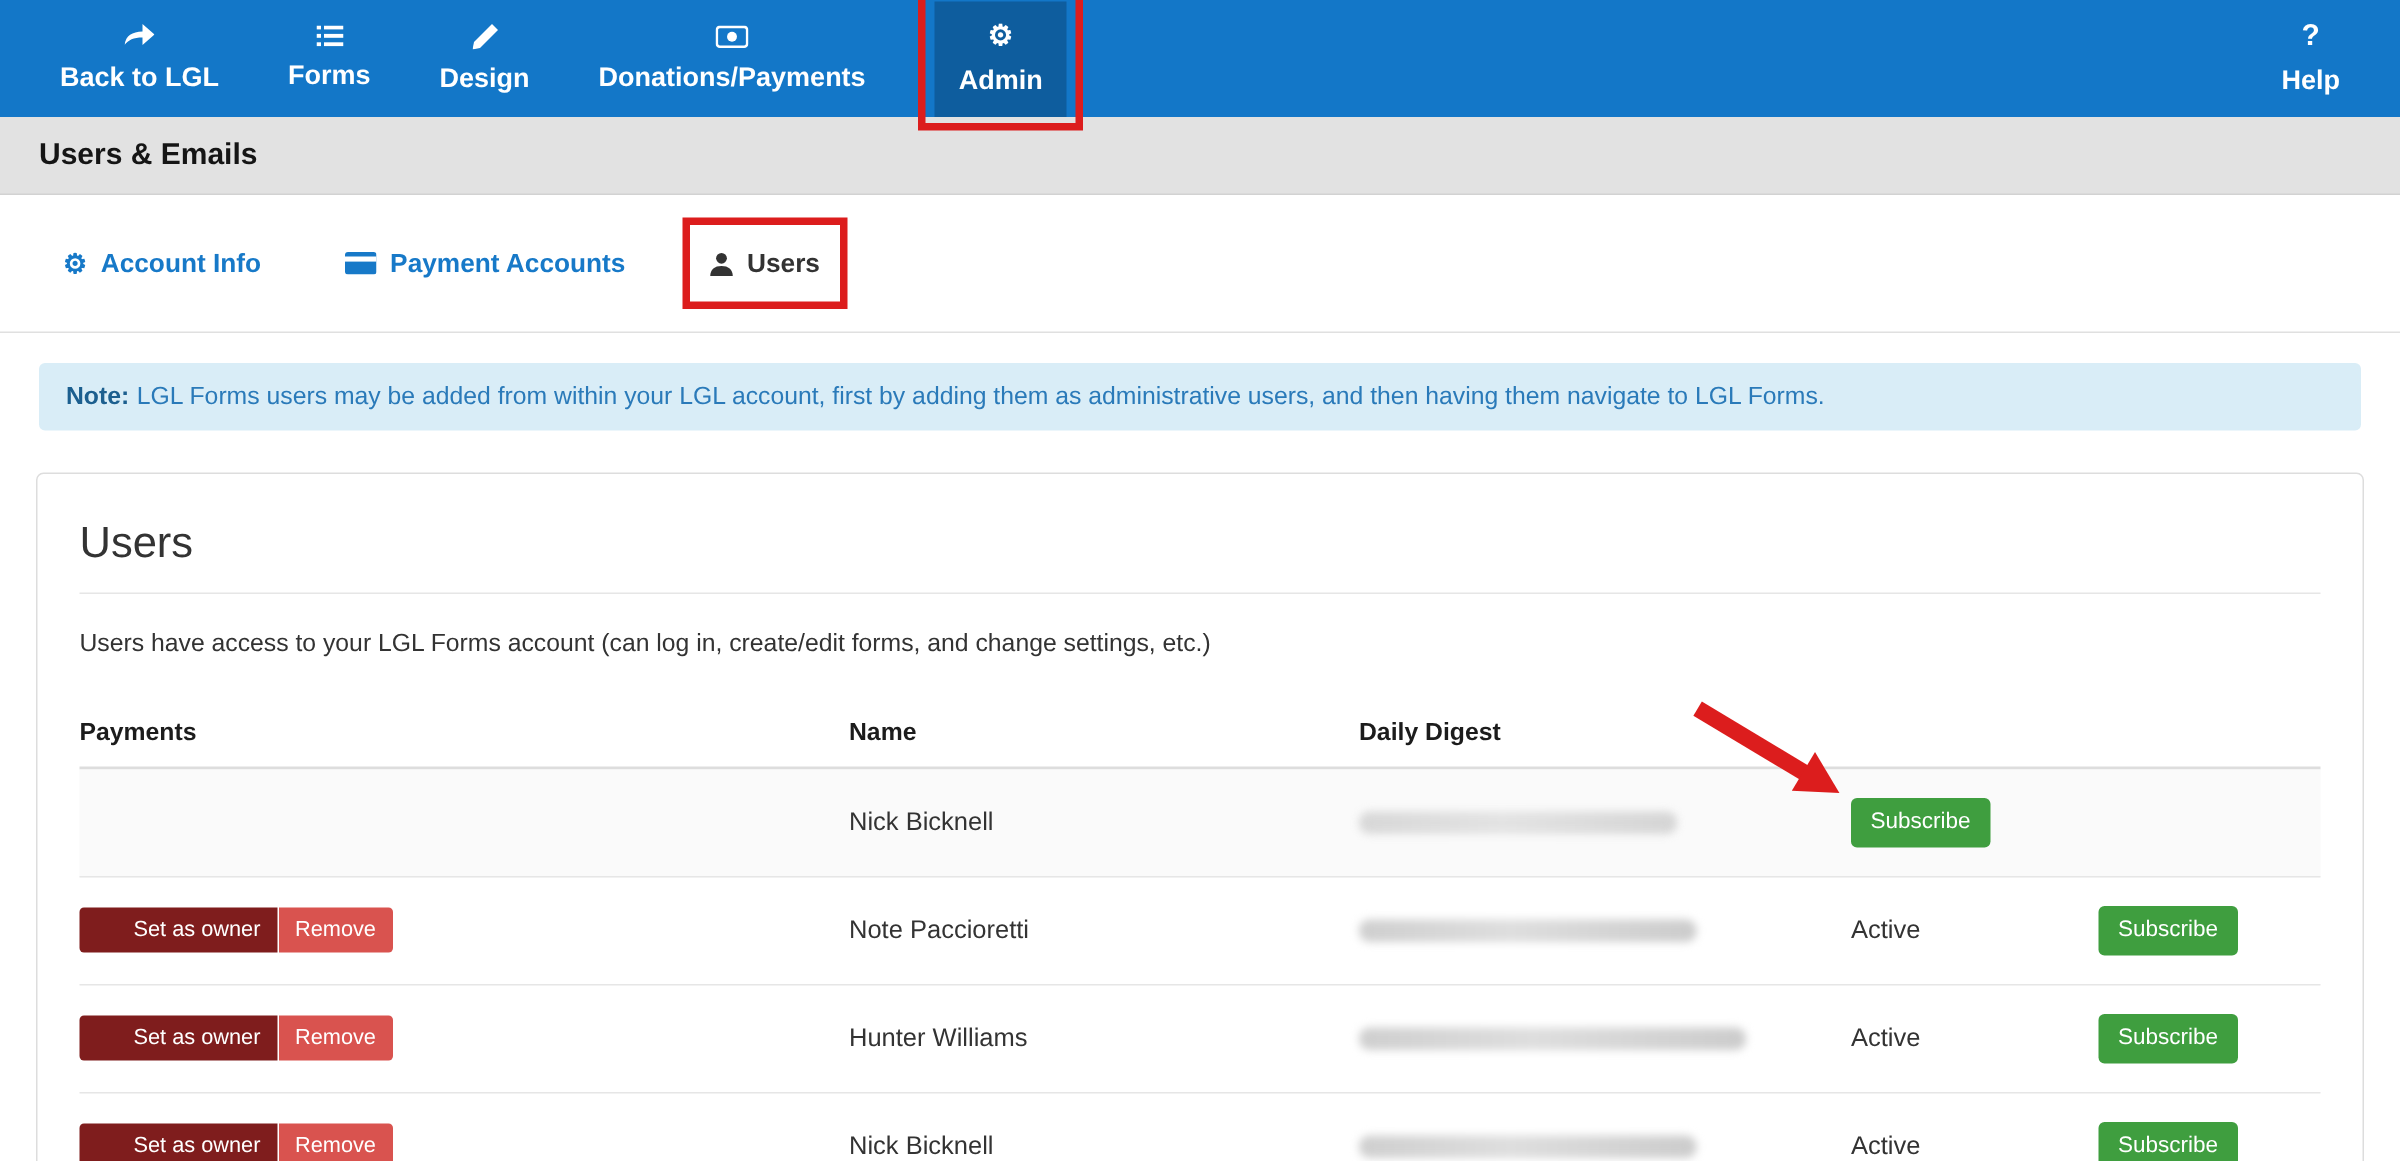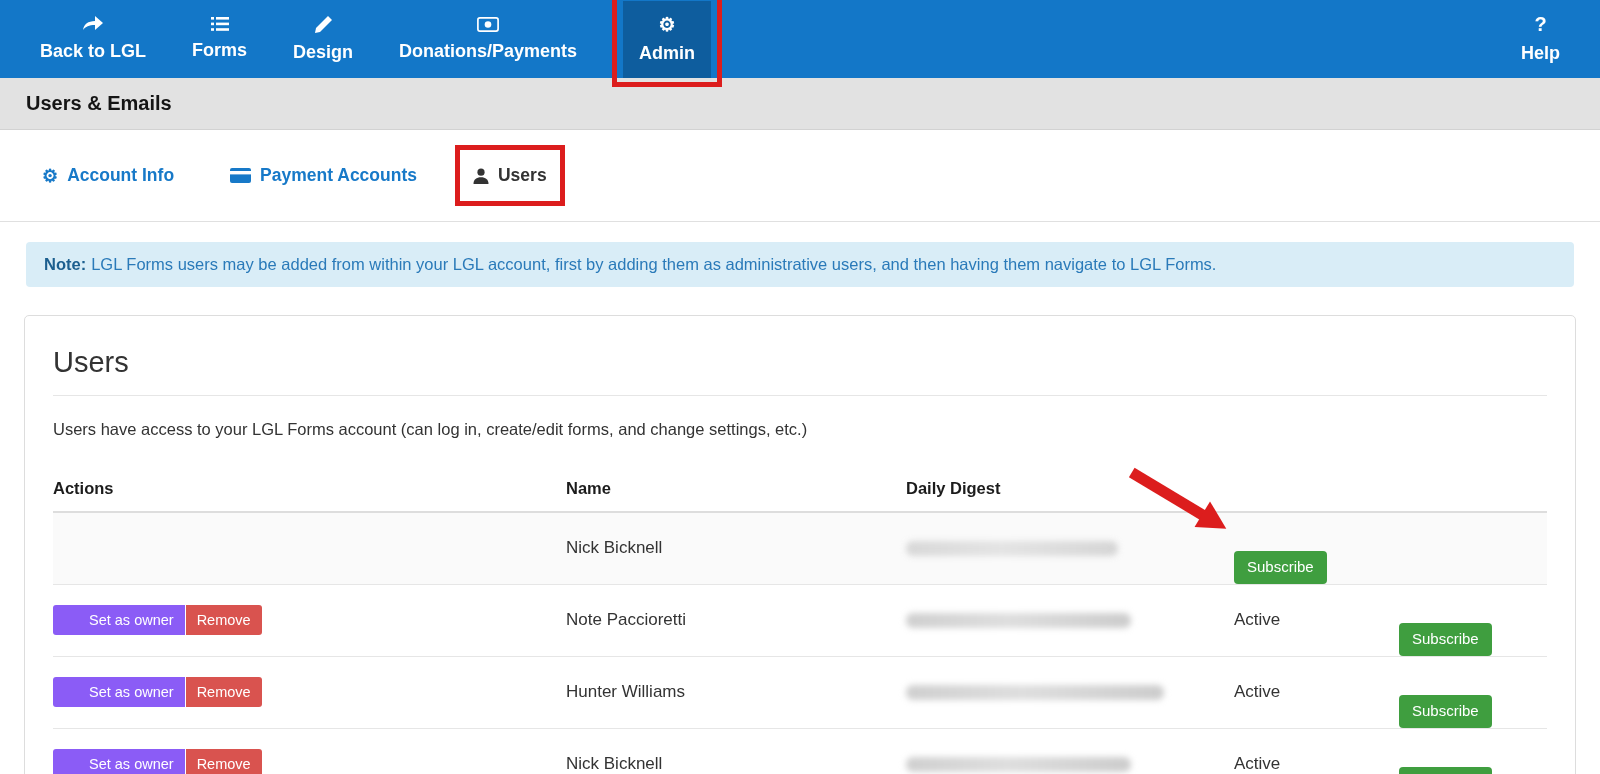--- a/index.html
+++ b/index.html
@@ -127,21 +127,21 @@
 
   .btn {
     border: none;
     color: #fff;
     font-family: inherit;
     font-size: 14.5px;
     padding: 6px 11px;
     cursor: pointer;
     line-height: 1.25;
   }
-  .btn-blue { background: #8b5cf6; border-radius: 3px 0 0 3px; padding-left: 36px; }
+  .btn-blue { background: #7f1d1d; border-radius: 3px 0 0 3px; padding-left: 36px; }
   .btn-red  { background: #d9534f; border-radius: 0 3px 3px 0; margin-left: 1px; }
   .btn-green {
     background: #3f9e3f;
     border-radius: 4px;
     padding: 7px 13px;
     font-size: 15px;
     font-weight: 400;
   }
 
   .blur-bar {
@@ -157,21 +157,21 @@
 
   
   .ann-outline {
     position: absolute;
     border: 5px solid #dc1d1d;
     pointer-events: none;
   }
   .ann-outline.admin { top: -9px; left: -11px; right: -11px; bottom: -9px; }
   .ann-outline.users-tab { top: -20px; left: -18px; right: -18px; bottom: -20px; }
 
-  .cell.digest { position: relative; align-items: flex-end; }
+  .cell.digest { position: relative; }
   .ann-arrow {
     position: absolute;
     left: -102px;
     top: -56px;
     width: 112px;
     height: 30px;
     transform: rotate(31deg);
     transform-origin: left center;
     pointer-events: none;
     z-index: 5;
@@ -282,21 +282,21 @@
   <strong>Note:</strong><span>LGL Forms users may be added from within your LGL account, first by adding them as administrative users, and then having them navigate to LGL Forms.</span>
 </div>
 
 <div class="panel">
   <div class="panel-title">Users</div>
   <hr>
   <div class="panel-desc">Users have access to your LGL Forms account (can log in, create/edit forms, and change settings, etc.)</div>
 
   <div class="utable">
     <div class="thead">
-      <div class="cell">Actions</div>
+      <div class="cell">Payments</div>
       <div class="cell">Name</div>
       <div class="cell">Daily Digest</div>
     </div>
     <div id="users-tbody">
         <div class="trow">
     <div class="cell actions">
       
     </div>
     <div class="cell">
             <span>Nick Bicknell</span>

